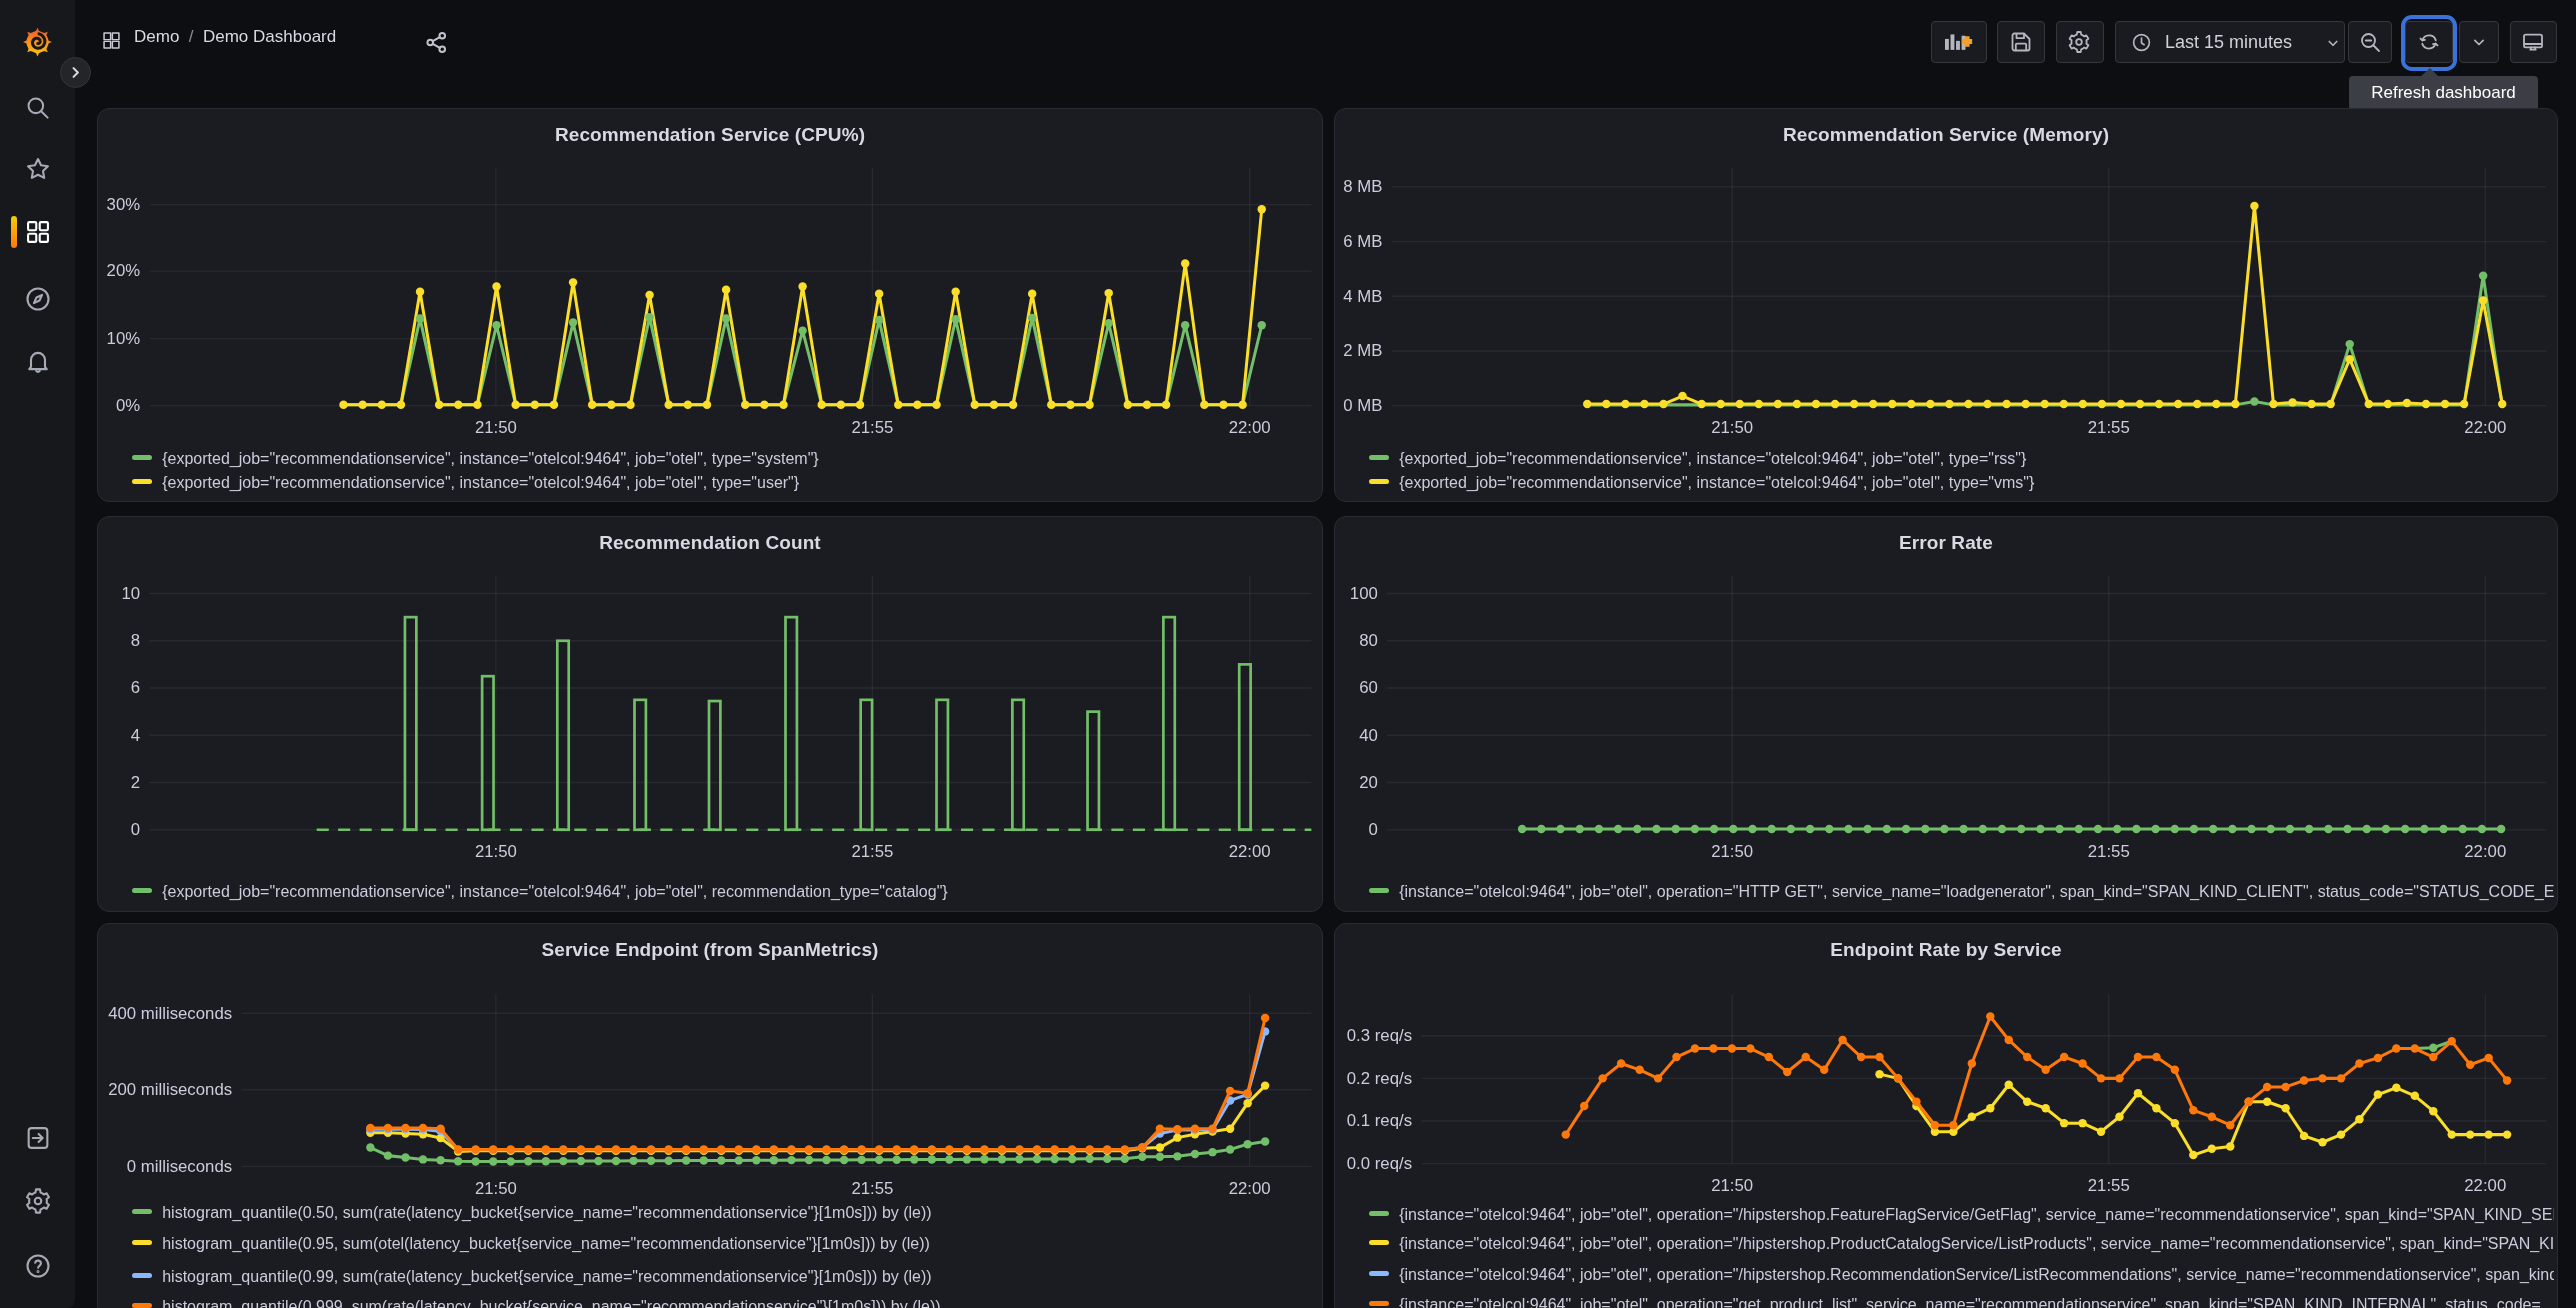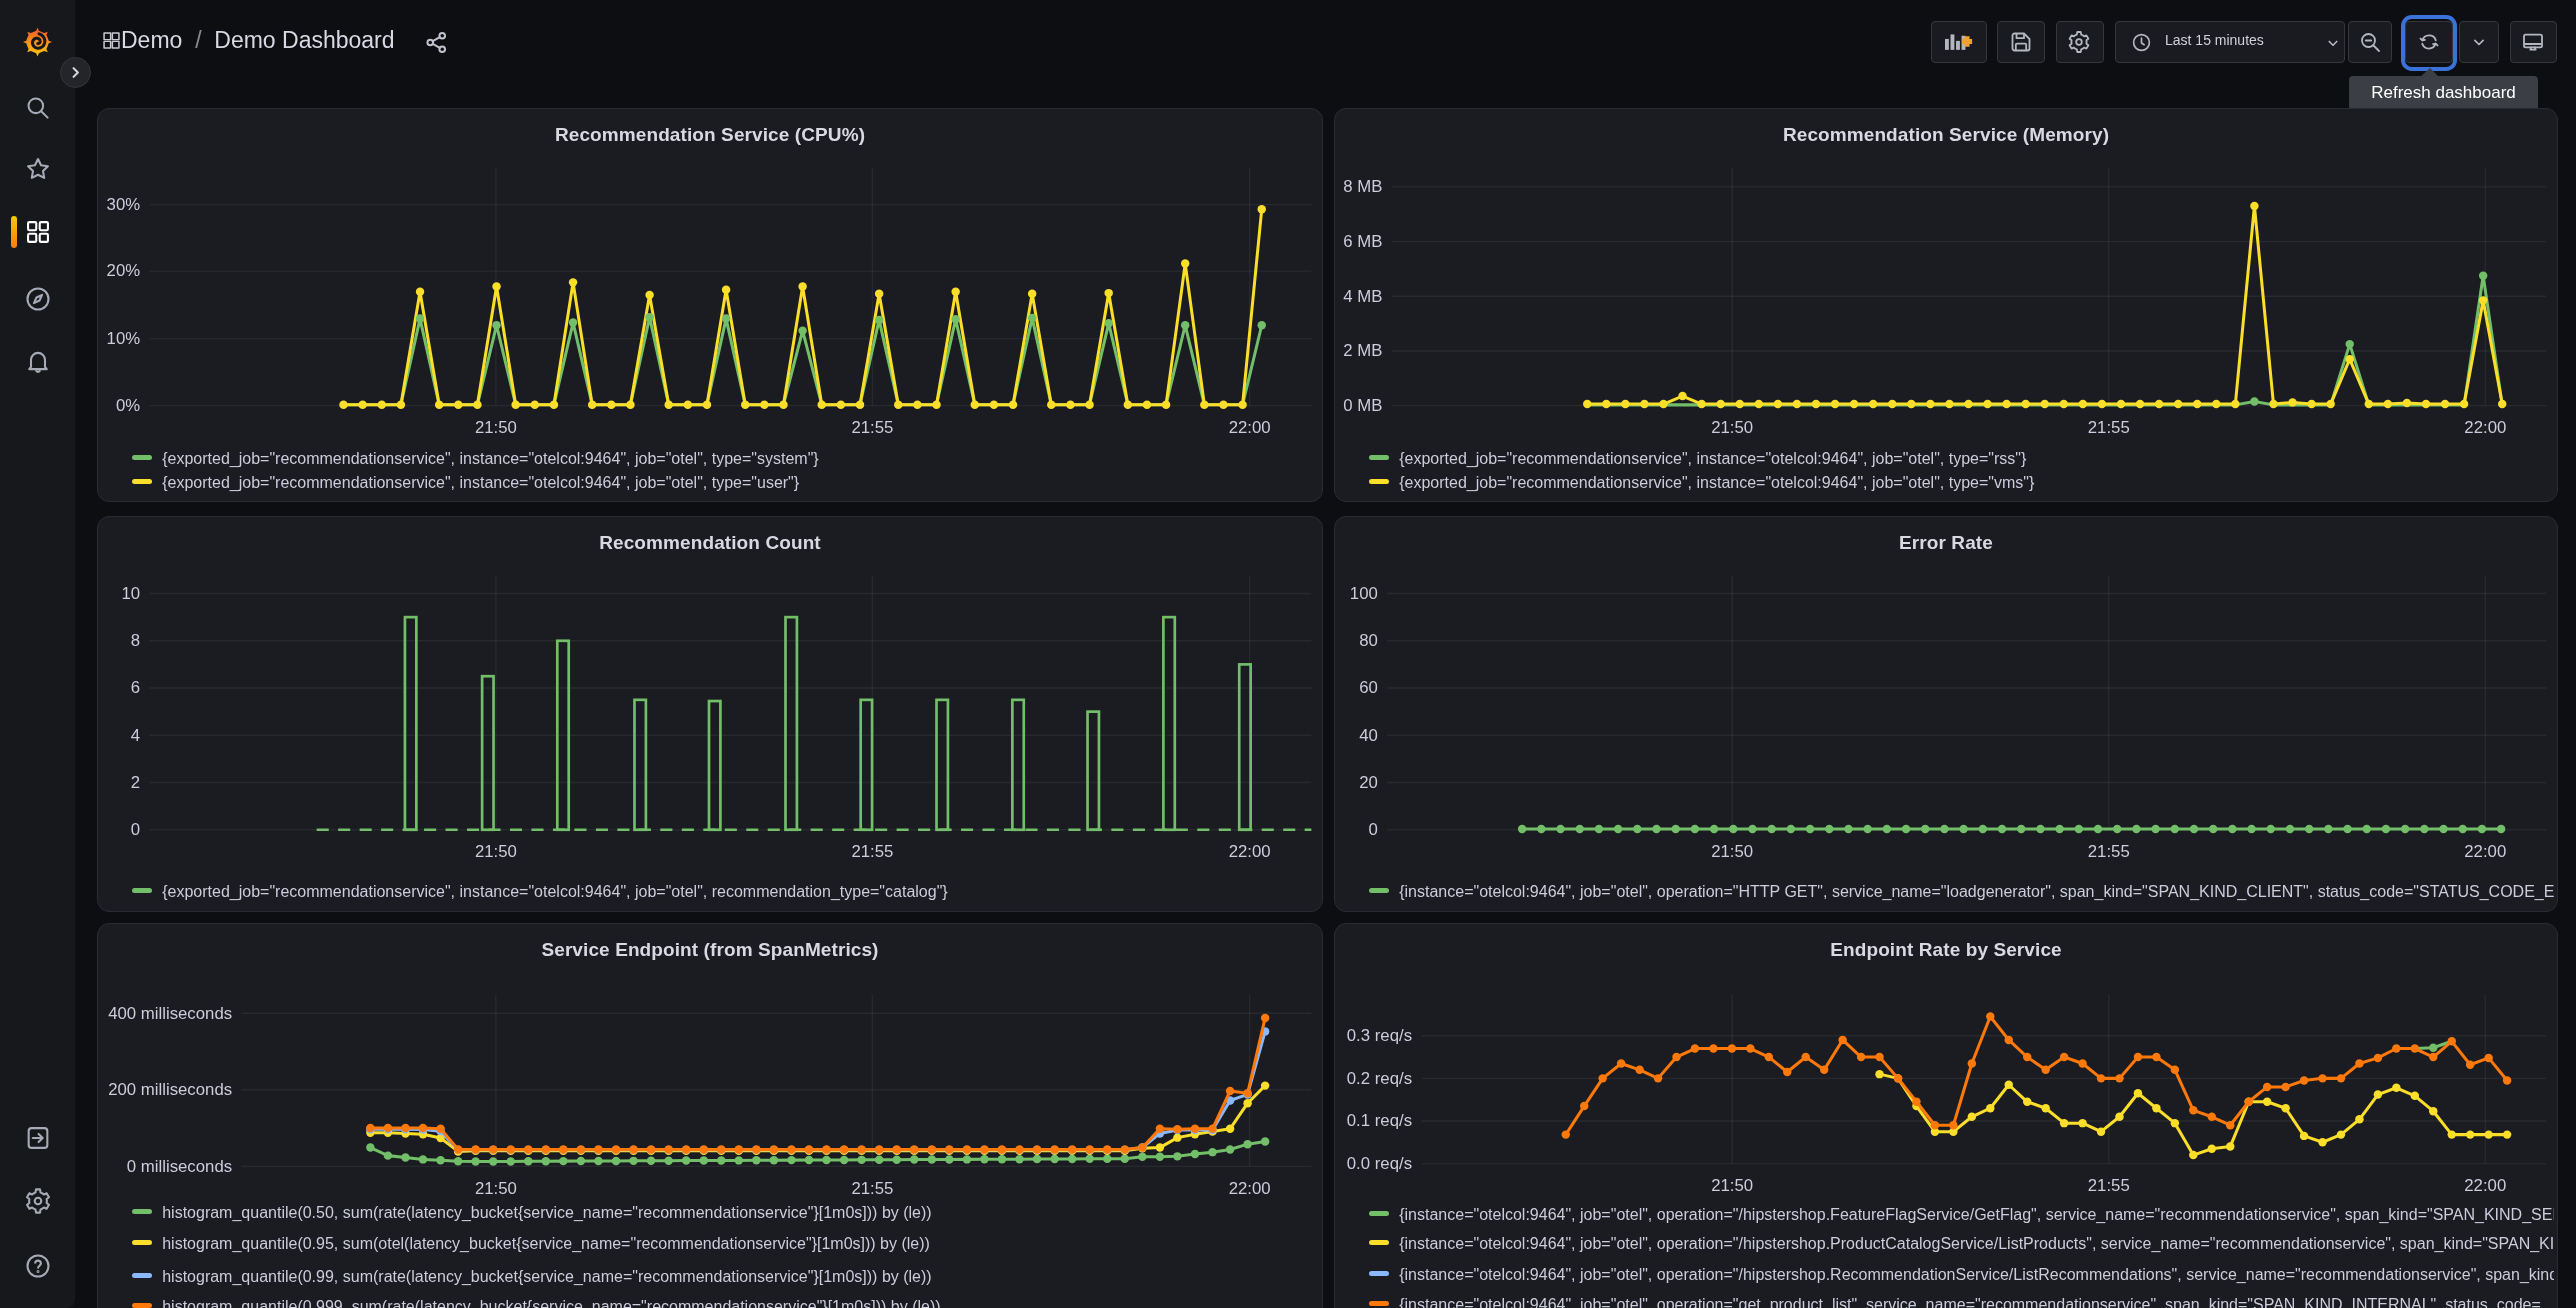--- a/index.html
+++ b/index.html
@@ -62,21 +62,21 @@
 <div style="position:absolute;left:60px;top:57px;width:31px;height:31px;border-radius:50%;background:#232529;border:1.3px solid #34353b"></div>
 <svg style="position:absolute;left:66px;top:63px" width="19" height="19" viewBox="0 0 24 24" fill="none" stroke="#d8d9e3" stroke-width="2.6" stroke-linecap="round" stroke-linejoin="round">
     <path d="M9.5 6.5l5.5 5.5-5.5 5.5"></path>
   </svg>
 <svg style="position:absolute;left:101px;top:30px" width="21" height="21" viewBox="0 0 24 24" fill="none" stroke="#c9cad4" stroke-width="1.7" stroke-linecap="round" stroke-linejoin="round">
     <rect x="3.5" y="3.5" width="7.5" height="7.5"></rect>
     <rect x="13" y="3.5" width="7.5" height="7.5"></rect>
     <rect x="3.5" y="13" width="7.5" height="7.5"></rect>
     <rect x="13" y="13" width="7.5" height="7.5"></rect>
   </svg>
-<div style="position:absolute;left:121px;top:27px;font-size:23px;color:#d8d9e3">Demo&nbsp;&nbsp;<span style="color:rgba(204,204,220,0.65)">/</span>&nbsp;&nbsp;Demo Dashboard</div>
+<div style="position:absolute;left:134px;top:27px;font-size:17px;color:#d8d9e3">Demo&nbsp;&nbsp;<span style="color:rgba(204,204,220,0.65)">/</span>&nbsp;&nbsp;Demo Dashboard</div>
 <svg style="position:absolute;left:424px;top:30px" width="25" height="25" viewBox="0 0 24 24" fill="none" stroke="#c0c2cc" stroke-width="1.9" stroke-linecap="round" stroke-linejoin="round">
     <circle cx="6" cy="12" r="2.7"></circle>
     <circle cx="17.5" cy="5.5" r="2.7"></circle>
     <circle cx="17.5" cy="18.5" r="2.7"></circle>
     <line x1="8.4" y1="10.7" x2="15.2" y2="6.8"></line>
     <line x1="8.4" y1="13.3" x2="15.2" y2="17.2"></line>
   </svg>
 <div class="tbtn" style="left:1931px;width:56px"></div>
 <svg style="position:absolute;left:1943px;top:28px" width="31" height="27" viewBox="0 0 24 21">
       <rect x="1.5" y="8.5" width="3" height="8.5" fill="#b4b7c0"></rect>
@@ -94,21 +94,21 @@
 <div class="tbtn" style="left:2056px;width:48px"></div>
 <svg style="position:absolute;left:2067px;top:30px" width="24" height="24" viewBox="0 0 24 24" fill="none" stroke="#b4b7c0" stroke-width="1.8" stroke-linecap="round" stroke-linejoin="round">
     <circle cx="12" cy="12" r="2.8"></circle>
     <path d="M19.4 13.7a7.6 7.6 0 0 0 0-3.4l2-1.5-2-3.4-2.3 1a7.6 7.6 0 0 0-2.9-1.7L13.7 2h-3.4l-.5 2.7a7.6 7.6 0 0 0-2.9 1.7l-2.3-1-2 3.4 2 1.5a7.6 7.6 0 0 0 0 3.4l-2 1.5 2 3.4 2.3-1a7.6 7.6 0 0 0 2.9 1.7l.5 2.7h3.4l.5-2.7a7.6 7.6 0 0 0 2.9-1.7l2.3 1 2-3.4z"></path>
   </svg>
 <div class="tbtn" style="left:2115px;width:230px"></div>
 <svg style="position:absolute;left:2131px;top:32px" width="21" height="21" viewBox="0 0 24 24" fill="none" stroke="#b4b7c0" stroke-width="1.9" stroke-linecap="round" stroke-linejoin="round">
     <circle cx="12" cy="12" r="9"></circle>
     <path d="M12 7v5.5l3 2"></path>
   </svg>
-<div style="position:absolute;left:2165px;top:32px;font-size:14px;color:#d0d1da">Last 15 minutes</div>
+<div style="position:absolute;left:2165px;top:32px;font-size:18px;color:#d0d1da">Last 15 minutes</div>
 <svg style="position:absolute;left:2324px;top:34px" width="18" height="18" viewBox="0 0 24 24" fill="none" stroke="#b4b7c0" stroke-width="2.2" stroke-linecap="round" stroke-linejoin="round">
     <path d="M7 10l5 5 5-5"></path>
   </svg>
 <div class="tbtn" style="left:2348px;width:44px"></div>
 <svg style="position:absolute;left:2358px;top:30px" width="24" height="24" viewBox="0 0 24 24" fill="none" stroke="#b4b7c0" stroke-width="1.8" stroke-linecap="round" stroke-linejoin="round">
     <circle cx="10.5" cy="10.5" r="6.5"></circle>
     <line x1="15.5" y1="15.5" x2="21" y2="21"></line>
     <line x1="7.8" y1="10.5" x2="13.2" y2="10.5"></line>
   </svg>
 <div class="tbtn" style="left:2405px;width:48px"></div>

